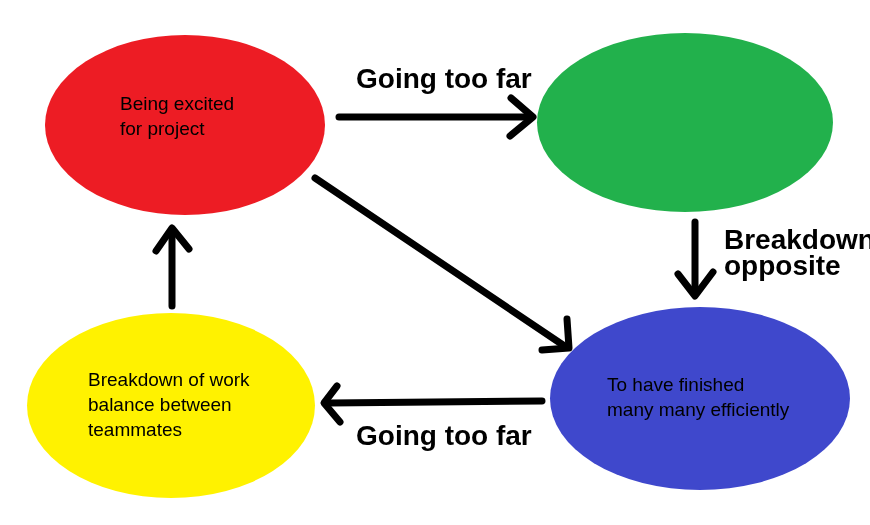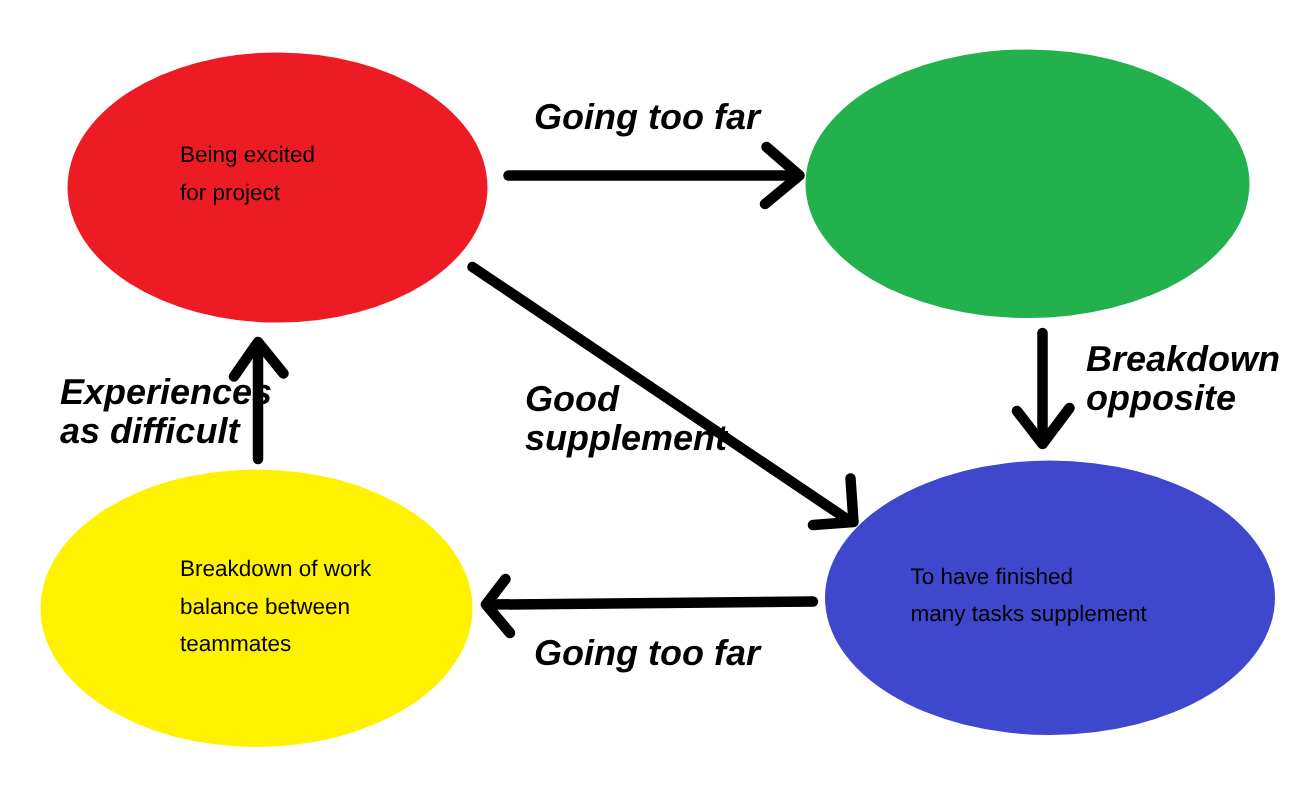--- a/index.html
+++ b/index.html
@@ -27,34 +27,33 @@
   .node {
     position: absolute;
     border-radius: 50%;
   }
   .node-excited   { left: 45px;  top: 35px;  width: 280px; height: 180px; }
   .node-trying    { left: 537px; top: 33px;  width: 296px; height: 179px; }
   .node-finished  { left: 550px; top: 307px; width: 300px; height: 183px; }
   .node-breakdown { left: 27px;  top: 313px; width: 288px; height: 185px; }
   .node-label {
     position: absolute;
-    font-size: 15px;
+    font-size: 19px;
     line-height: 25px;
     white-space: pre-line;
     color: #000000;
   }
   .text-excited   { left: 120px; top: 91px;  }
   .text-trying    { left: 617px; top: 96px;  }
   .text-finished  { left: 607px; top: 372px; }
-  .text-breakdown { left: 88px;  top: 367px; margin-left: 32px; }
+  .text-breakdown { left: 88px;  top: 367px; }
   .edge-label {
     position: absolute;
-    font-style: italic;
     font-weight: 600;
-    font-size: 24px;
+    font-size: 28px;
     line-height: 26px;
     white-space: pre-line;
     color: #000000;
   }
   .lbl-top      { left: 356px; top: 66px;  }
   .lbl-positive { left: 724px; top: 227px; }
   .lbl-good     { left: 350px; top: 254px; }
   .lbl-bottom   { left: 356px; top: 423px; }
   .lbl-exp      { left: 40px;  top: 249px; }
 </style>
@@ -87,27 +86,23 @@
   </svg>
 
   <div class="node node-excited" style="background: rgb(237, 28, 36);"></div>
   <div class="node node-trying" style="background: rgb(34, 177, 76);"></div>
   <div class="node node-finished" style="background: rgb(63, 72, 204);"></div>
   <div class="node node-breakdown" style="background: rgb(255, 242, 0);"></div>
 
   <div class="node-label text-excited">Being excited
 for project</div>
   <div class="node-label text-finished">To have finished
-many tasks supplement</div>
+many many efficiently</div>
   <div class="node-label text-breakdown">Breakdown of work
 balance between
 teammates</div>
 
   <div class="edge-label lbl-top">Going too far</div>
   <div class="edge-label lbl-positive">Breakdown
 opposite</div>
-  <div class="edge-label lbl-good">Good
-supplement</div>
   <div class="edge-label lbl-bottom">Going too far</div>
-  <div class="edge-label lbl-exp">Experiences
-as difficult</div>
 
 </div>
 
 </body></html>

